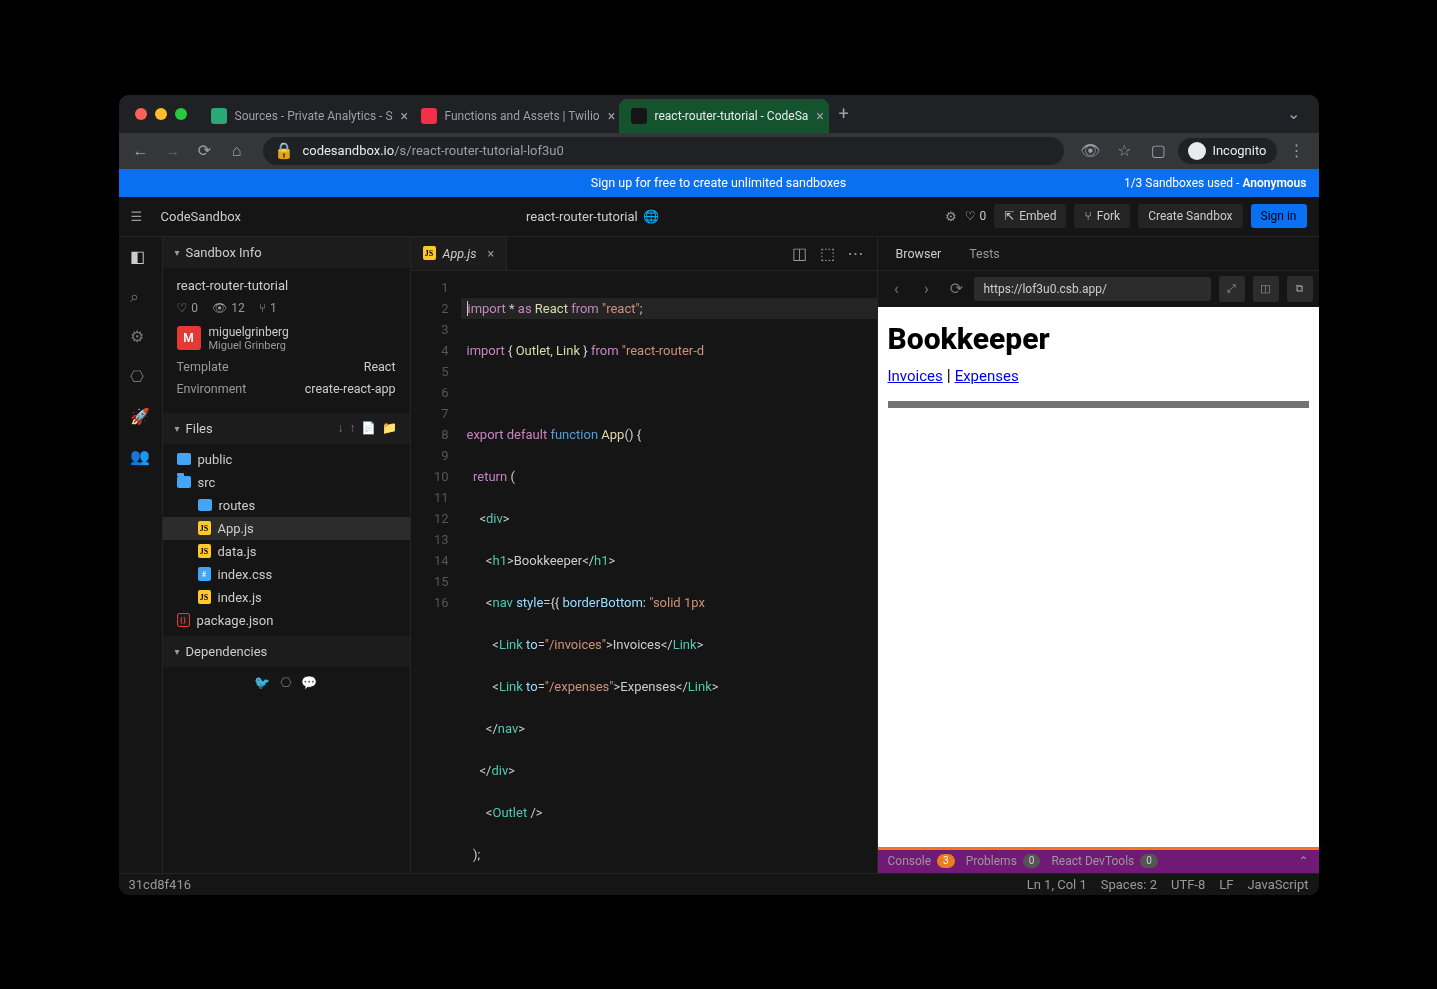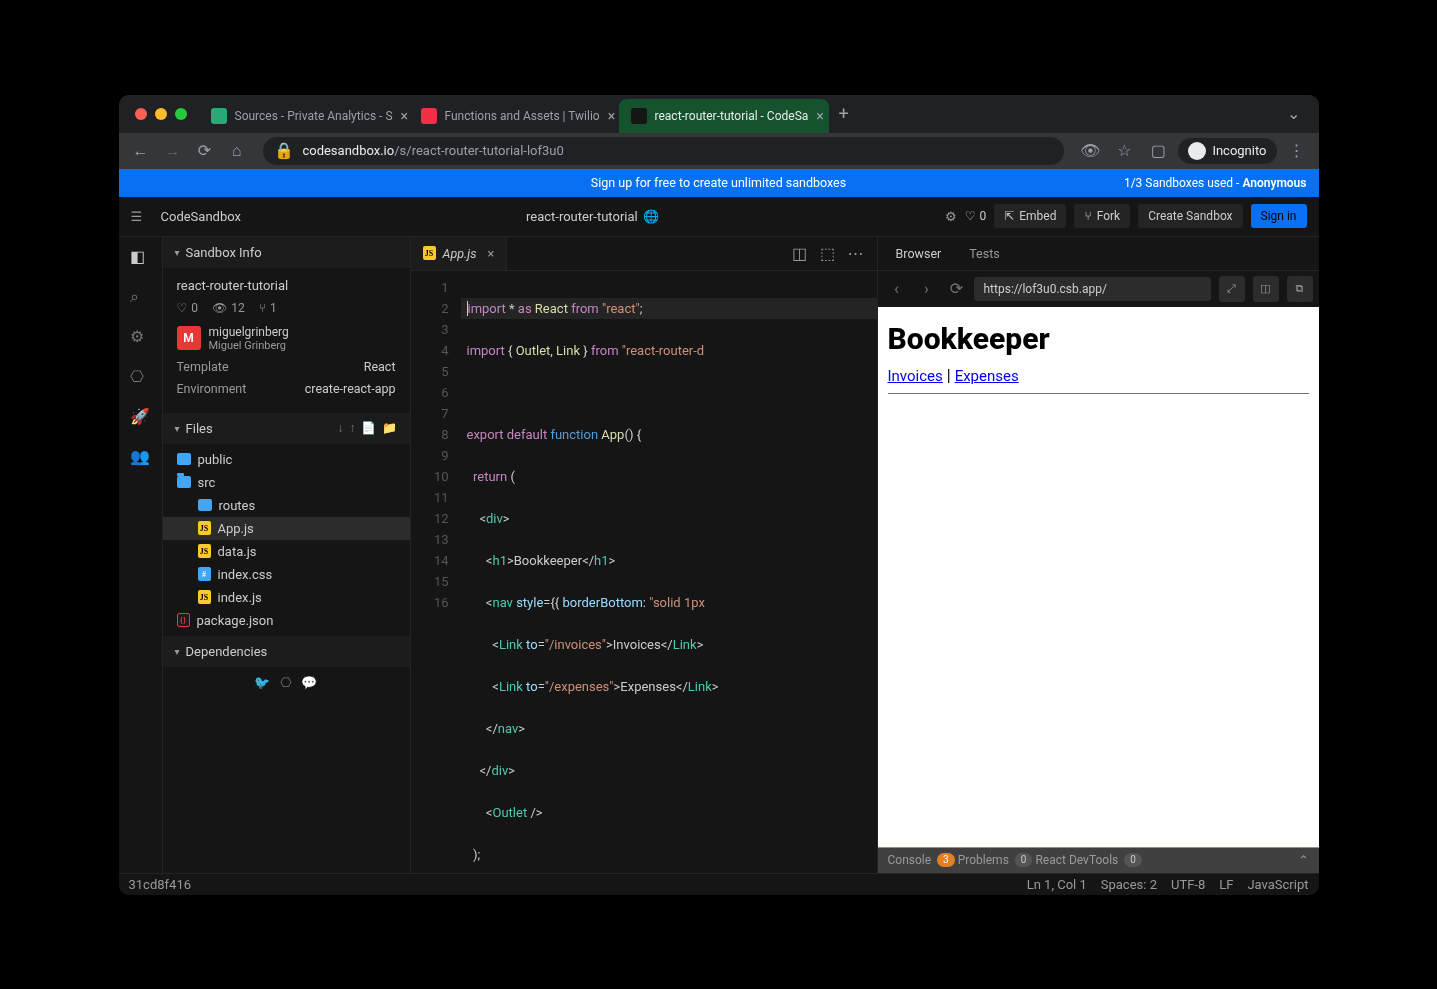--- a/index.html
+++ b/index.html
@@ -100,25 +100,25 @@
 .preview { width: 442px; background: #151515; display: flex; flex-direction: column; border-left: 1px solid #242424; }
 .pv-tabs { height: 34px; display: flex; align-items: center; border-bottom: 1px solid #242424; padding: 0 4px; }
 .pv-tab { padding: 0 14px; color: #999; font-size: 12.5px; height: 34px; display: flex; align-items: center; }
 .pv-tab.active { color: #ccc; }
 .pv-bar { height: 36px; display: flex; align-items: center; padding: 0 6px; gap: 4px; background: #151515; }
 .pv-nav { width: 26px; color: #757575; text-align: center; }
 .pv-url { flex: 1; background: #2c2c2c; border-radius: 3px; padding: 5px 10px; color: #ccc; font-size: 12px; }
 .pv-tool { width: 26px; height: 26px; background: #2c2c2c; border-radius: 3px; margin-left: 4px; display:flex; align-items:center; justify-content:center; color:#999; font-size:11px; }
 .pv-frame { flex: 1; background: #fff; color: #000; padding: 14px 10px; }
 .pv-frame h1 { font-size: 30px; font-weight: 800; margin-bottom: 10px; }
-.pv-nav-links { padding-bottom: 8px; border-bottom: 1px solid #737373; }
+.pv-nav-links { padding-bottom: 16px; border-bottom: 7px solid #737373; }
 .pv-nav-links a { color: #0000ee; text-decoration: underline; font-size: 15px; }
 
 
-.btm-tabs { height: 26px; background: #404040; display: flex; align-items: center; padding: 0 10px; gap: 3px; font-size: 12px; color: #999; border-top: 1px solid #f97316; }
+.btm-tabs { height: 26px; background: #701a75; display: flex; align-items: center; padding: 0 10px; gap: 11px; font-size: 12px; color: #999; border-top: 3px solid #f97316; }
 .btm-tab { display: flex; align-items: center; gap: 6px; }
 .badge { background: #555; color: #ccc; border-radius: 8px; padding: 0 6px; font-size: 10px; line-height: 14px; }
 .badge.warn { background: #e67e22; color: #fff; }
 .btm-caret { margin-left: auto; }
 
 
 .status { height: 22px; background: #151515; display: flex; align-items: center; padding: 0 10px; color: #999; font-size: 13px; border-top: 1px solid #242424; }
 .status-right { margin-left: auto; display: flex; gap: 14px; }
 </style>
 </head>

